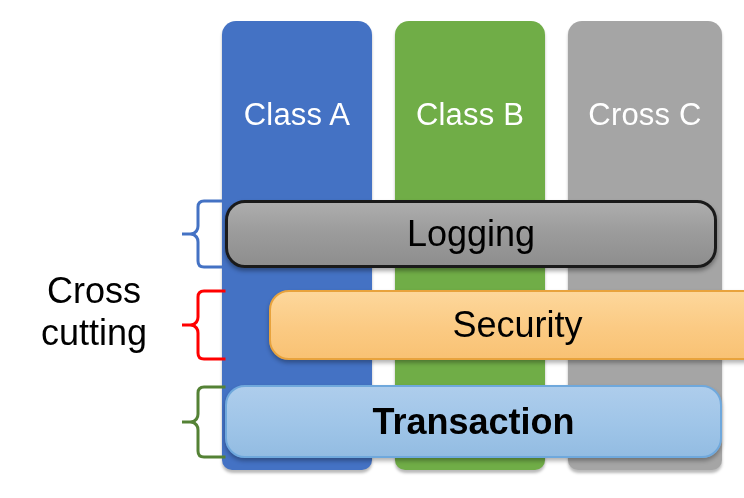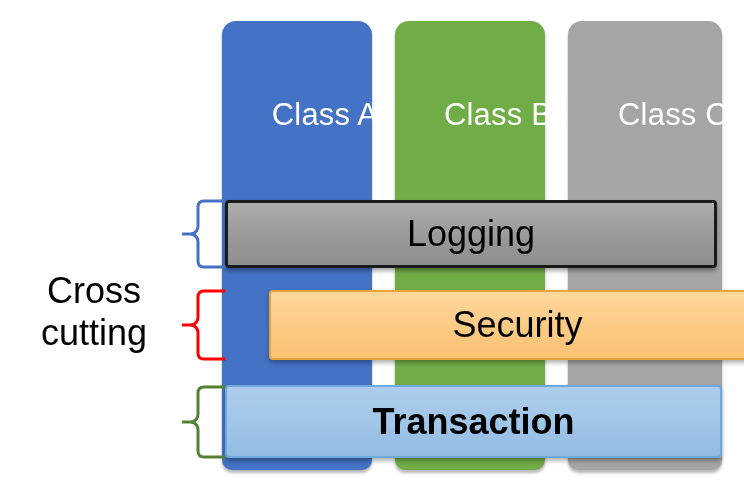--- a/index.html
+++ b/index.html
@@ -31,35 +31,34 @@
   .class-label {
     position: absolute;
     left: 0;
     width: 100%;
     text-align: center;
     color: #ffffff;
     font-size: 31px;
     line-height: 1;
     letter-spacing: 0.2px;
     white-space: nowrap;
-    padding-left: 28px;
   }
 
   #class-a { left: 222px; top: 21px; width: 150px; height: 449px; background: #4472C4; }
   #class-b { left: 395px; top: 21px; width: 150px; height: 449px; background: #70AD47; }
   #class-c { left: 568px; top: 21px; width: 154px; height: 449px; background: #A5A5A5; }
 
   #class-a .class-label,
   #class-b .class-label,
   #class-c .class-label { top: 78px; }
 
   
   .concern-bar {
     position: absolute;
-    border-radius: 4px;
+    border-radius: 20px;
     display: flex;
     align-items: center;
     justify-content: center;
     box-sizing: border-box;
   }
   .concern-label {
     font-size: 36px;
     line-height: 1;
     color: #000000;
     white-space: nowrap;
@@ -122,21 +121,21 @@
 
   <div class="class-box" id="class-a">
     <div class="class-label">Class A</div>
   </div>
 
   <div class="class-box" id="class-b">
     <div class="class-label">Class B</div>
   </div>
 
   <div class="class-box" id="class-c">
-    <div class="class-label">Class C</div>
+    <div class="class-label">Cross C</div>
   </div>
 
   <div class="concern-bar" id="bar-logging">
     <span class="concern-label">Logging</span>
   </div>
 
   <div class="concern-bar" id="bar-security">
     <span class="concern-label">Security</span>
   </div>
 

